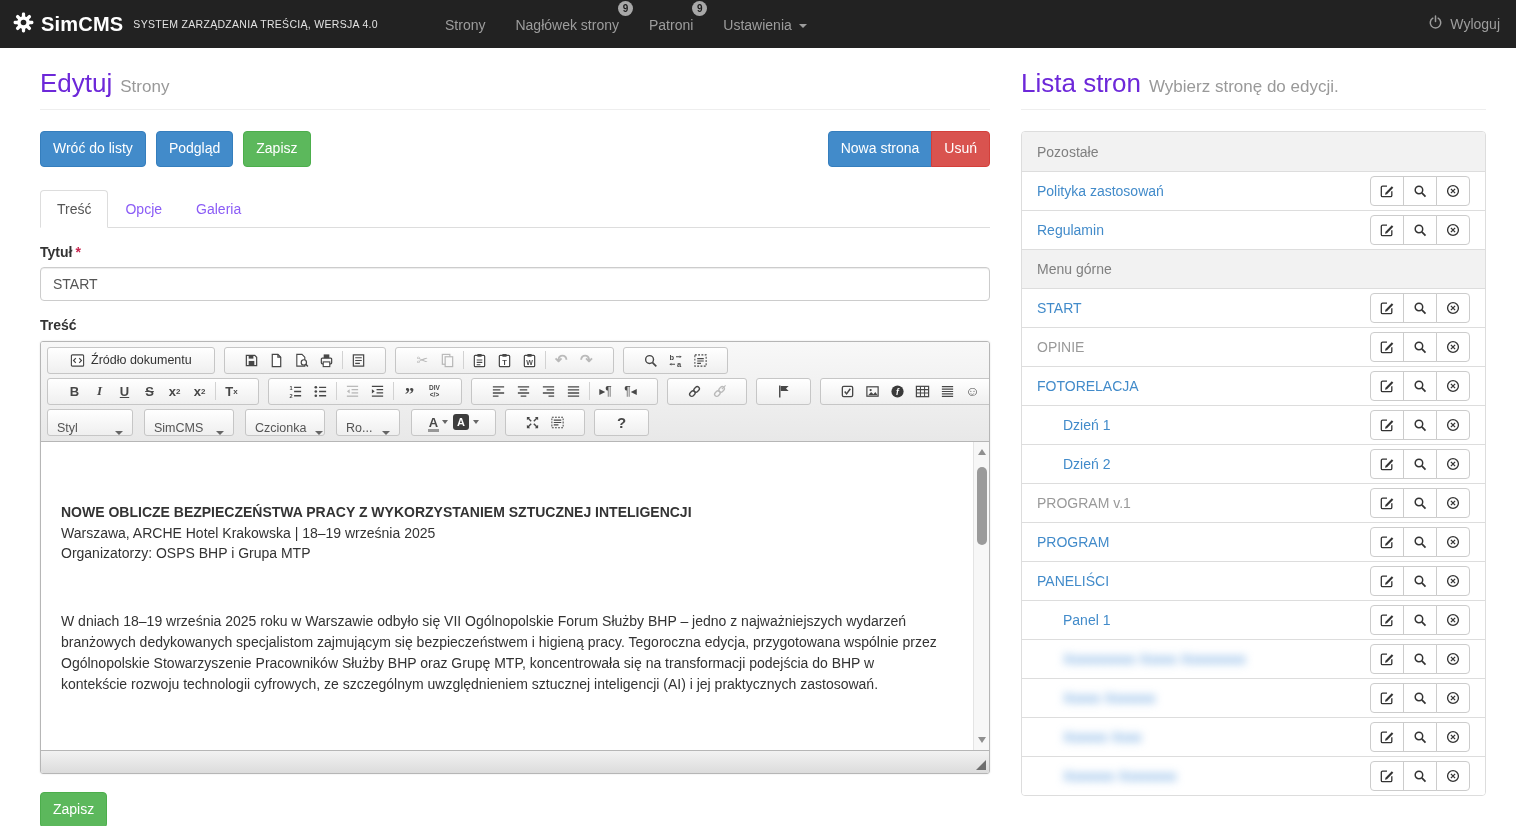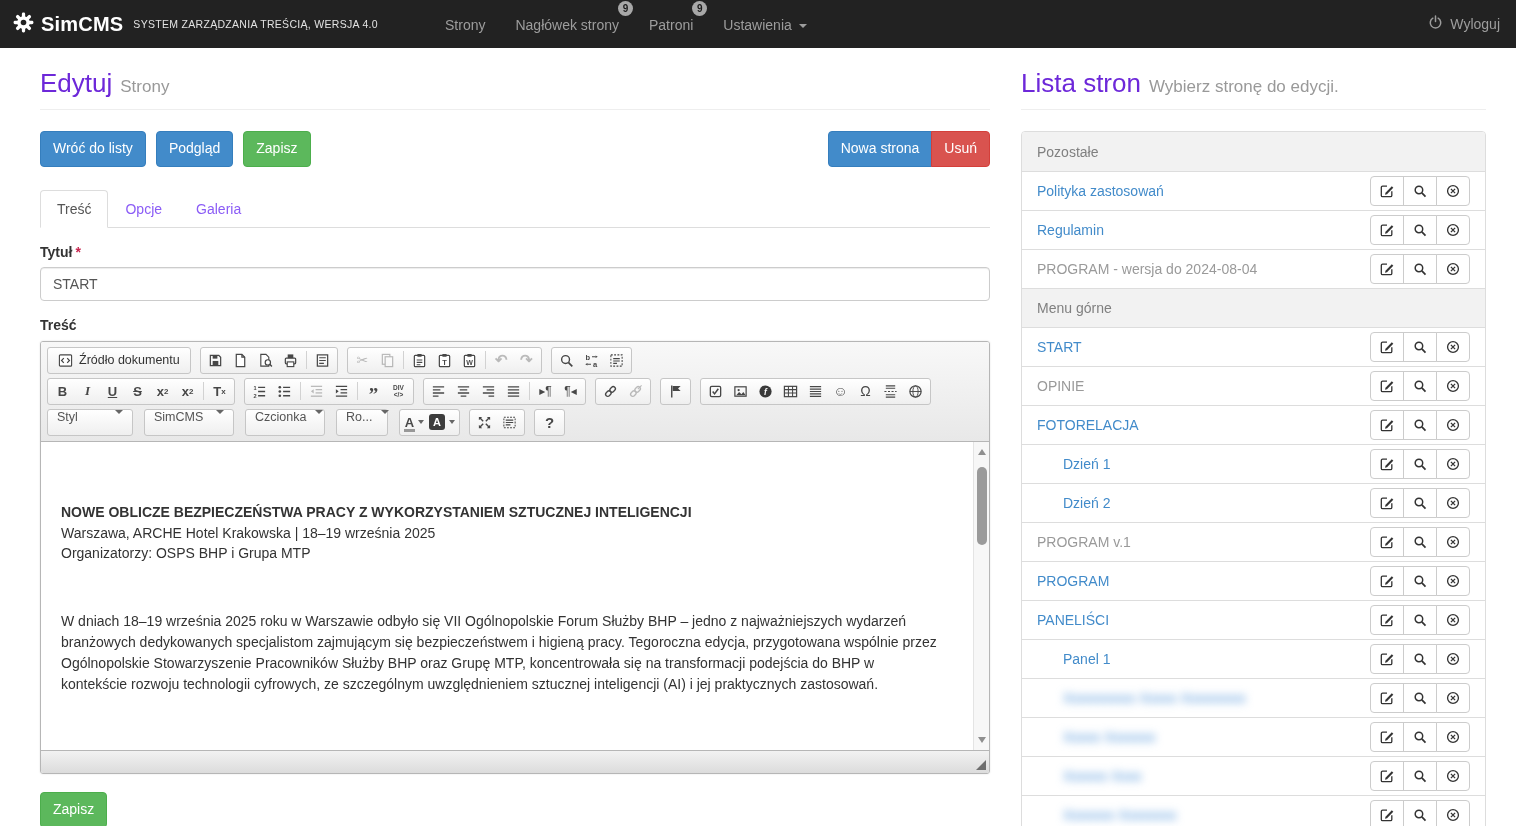--- a/index.html
+++ b/index.html
@@ -46,21 +46,21 @@
   .field-label { margin-top:16px; font-size:14px; font-weight:bold; color:#333; }
   .req { color:#c7254e; margin-left:3px; }
   .text-input { margin-top:7px; width:100%; height:34px; padding:6px 12px; font-size:14px; color:#555;
                 border:1px solid #ccc; border-radius:4px; box-shadow:inset 0 1px 1px rgba(0,0,0,.075); outline:none; }
 
   
   .editor { margin-top:8px; border:1px solid #b6b6b6; border-radius:3px; overflow:hidden; box-shadow:0 0 2px rgba(0,0,0,.12); }
   .cke-top { background:linear-gradient(#f8f8f8,#e8e8e8); padding:5px 6px 1px; border-bottom:1px solid #b6b6b6; }
   .tb-row { display:flex; margin-bottom:4px; }
   .tb-group { display:flex; align-items:center; background:linear-gradient(#ffffff,#efefef); border:1px solid #c6c6c6;
-              border-radius:3px; height:27px; padding:0 2px; margin-right:9px; }
+              border-radius:3px; height:27px; padding:0 14px; margin-right:9px; }
   .tb-btn { min-width:25px; height:23px; padding:0 2px; display:flex; align-items:center; justify-content:center;
             color:#474747; font-size:13px; cursor:pointer; position:relative; }
   .tb-btn svg { width:15px; height:15px; display:block; }
   .tb-btn.disabled { opacity:.35; cursor:default; }
   .tb-sep { width:1px; height:18px; background:#d2d2d2; margin:0 3px; }
   .src-btn { display:flex; gap:6px; align-items:center; padding:0 8px; font-size:12.5px; color:#333; height:23px; cursor:pointer; }
   .g-b { font-weight:bold; }
   .g-i { font-style:italic; font-family:"Liberation Serif", serif; font-weight:bold; }
   .g-u { text-decoration:underline; font-weight:bold; }
   .g-s { text-decoration:line-through; font-weight:bold; }
@@ -68,21 +68,21 @@
   .g-sub .mark { font-size:8px; vertical-align:-3px; }
   .g-sup .mark { font-size:8px; vertical-align:5px; }
   .g-quote { font-family:"Liberation Serif", serif; font-size:19px; font-weight:bold; line-height:10px; padding-top:7px; }
   .g-div { display:flex; flex-direction:column; align-items:center; font-size:6.5px; font-weight:bold; line-height:7px; }
   .g-bidi { font-size:12px; }
   .g-undo { font-size:15px; font-weight:bold; }
   .g-omega { font-size:14px; }
   .g-smiley { font-size:14px; }
   .g-help { font-size:15px; font-weight:bold; }
   .g-cut { font-size:14px; }
-  .dd { display:flex; align-items:flex-start; justify-content:space-between; background:linear-gradient(#fff,#efefef);
+  .dd { display:flex; align-items:flex-end; justify-content:space-between; background:linear-gradient(#fff,#efefef);
         border:1px solid #c6c6c6; border-radius:3px; height:27px; padding:0 9px; margin-right:11px; font-size:12.5px;
         color:#555; cursor:pointer; }
   .dd .caret { border-top:4px solid #666; border-left:4px solid transparent; border-right:4px solid transparent; margin-left:9px; }
   .colA { font-weight:bold; color:#474747; position:relative; font-size:13px; line-height:13px; }
   .colA .colbar { position:absolute; left:-1px; right:-1px; bottom:-3px; height:3px; background:#989898; }
   .bgA { width:16px; height:16px; background:#3d3d3d; border-radius:3px; color:#fff; font-weight:bold; font-size:11px;
          display:flex; align-items:center; justify-content:center; }
   .mini-caret { border-top:4px solid #666; border-left:3.5px solid transparent; border-right:3.5px solid transparent; margin-left:4px; }
 
   
@@ -556,21 +556,21 @@
               <span class="caret"></span>
             </div>
           <div class="dd" style="width:90px">
               <span>SimCMS</span>
               <span class="caret"></span>
             </div>
           <div class="dd" style="width:80px">
               <span>Czcionka</span>
               <span class="caret"></span>
             </div>
-          <div class="dd" style="width:52px">
+          <div class="dd" style="width:64px">
               <span>Ro...</span>
               <span class="caret"></span>
             </div>
           <div class="tb-group">
             <span class="tb-btn">
                 <span class="colA"><span>A</span><span class="colbar"></span></span>
                 <span class="mini-caret"></span>
               </span>
             <span class="tb-btn">
                 <span class="bgA">A</span>
@@ -687,43 +687,20 @@
             </span>
             <span class="act-btn">
               <svg viewBox="0 0 16 16">
                 <circle cx="8" cy="8" r="6.2" fill="none" stroke="#333" stroke-width="1.5"></circle>
                 <path d="M5.6 5.6l4.8 4.8M10.4 5.6l-4.8 4.8" stroke="#333" stroke-width="1.5"></path>
               </svg>
             </span>
           </span>
         </div>
 
-        <div class="srow muted">
-          <span class="srow-label">PROGRAM - wersja do 2024-08-04</span>
-          <span class="row-actions">
-            <span class="act-btn">
-              <svg viewBox="0 0 16 16">
-                <path d="M13.5 8.2v4.8a1.5 1.5 0 0 1-1.5 1.5H3A1.5 1.5 0 0 1 1.5 13V4A1.5 1.5 0 0 1 3 2.5h5" fill="none" stroke="#333" stroke-width="1.5"></path>
-                <path d="M6.3 9.9l7.2-7.2 1.7 1.7-7.2 7.2-2.3.6z" fill="#333"></path>
-              </svg>
-            </span>
-            <span class="act-btn">
-              <svg viewBox="0 0 16 16">
-                <circle cx="6.8" cy="6.8" r="4.3" fill="none" stroke="#333" stroke-width="1.7"></circle>
-                <line x1="10.1" y1="10.1" x2="14.3" y2="14.3" stroke="#333" stroke-width="2"></line>
-              </svg>
-            </span>
-            <span class="act-btn">
-              <svg viewBox="0 0 16 16">
-                <circle cx="8" cy="8" r="6.2" fill="none" stroke="#333" stroke-width="1.5"></circle>
-                <path d="M5.6 5.6l4.8 4.8M10.4 5.6l-4.8 4.8" stroke="#333" stroke-width="1.5"></path>
-              </svg>
-            </span>
-          </span>
-        </div>
 
         <div class="srow hdr">
           <span class="srow-label">Menu górne</span>
 
         </div>
 
         <div class="srow lnk">
           <span class="srow-label">START</span>
           <span class="row-actions">
             <span class="act-btn">

